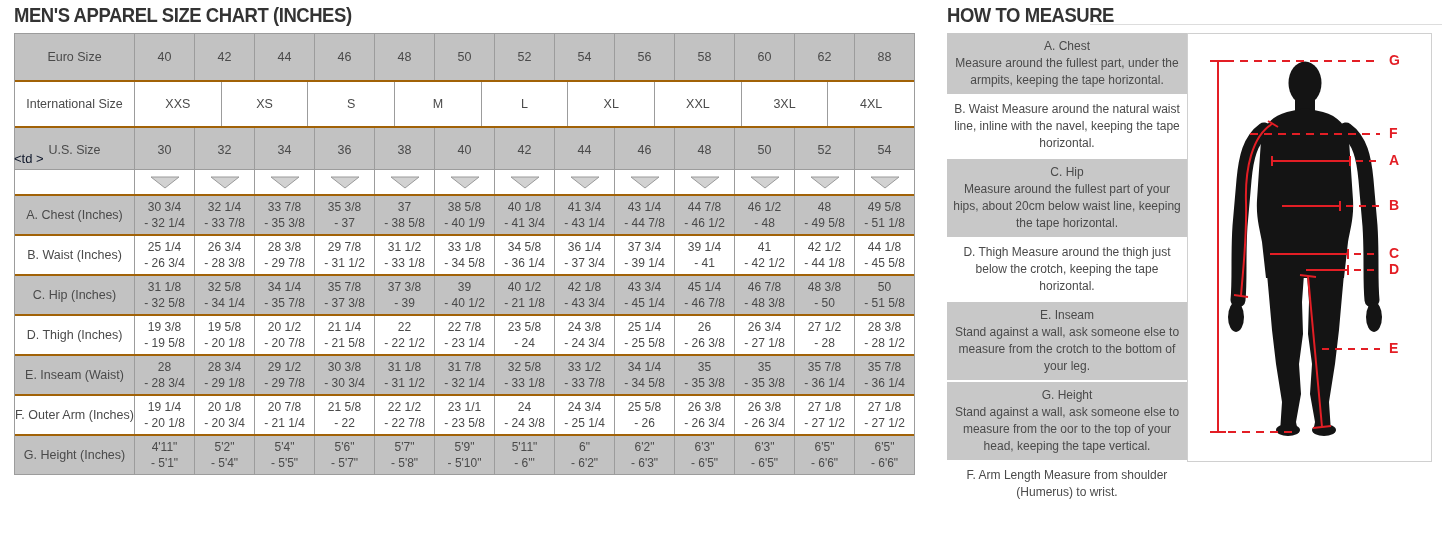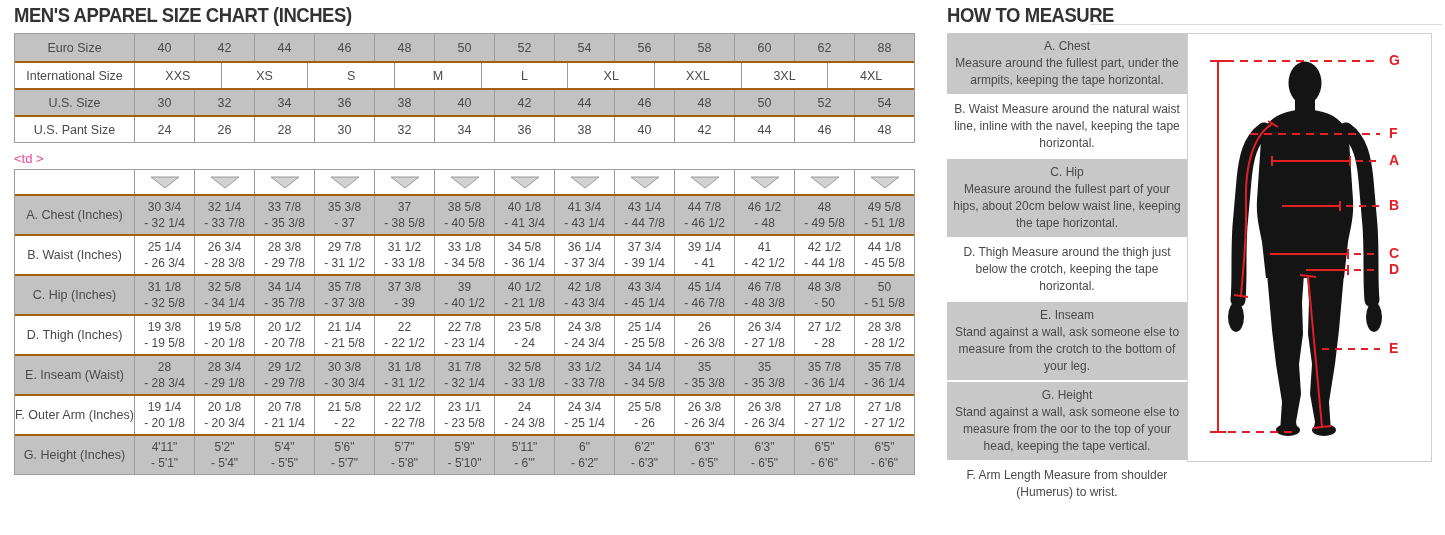--- a/index.html
+++ b/index.html
@@ -23,26 +23,26 @@
   #meas-table{left:14px;top:169px;width:901px;}
   .t-row{display:flex;align-items:stretch;box-sizing:border-box;}
   .t-row + .t-row{border-top:2px solid #a16207;}
   .t-row.grey{background:#c2c2c2;}
   .t-cell{
     flex:1 1 0;display:flex;flex-direction:column;align-items:center;justify-content:center;
     border-left:1px solid #9c9c9c;font-size:12.5px;color:#4a4a4a;text-align:center;
     box-sizing:border-box;overflow:hidden;
   }
   .t-label{flex:0 0 119px;border-left:none;}
-  #size-table .t-row{height:27px;}
+  #size-table .t-row{height:46px;}
   #meas-table .arrow-row{height:24px;background:#ffffff;}
   #meas-table .data-row{height:40px;}
   .m-line{display:block;line-height:16px;font-size:12px;white-space:nowrap;}
 
-  #stray-td{position:absolute;left:14px;top:151px;font-size:13px;color:#ec4899;}
+  #stray-td{position:absolute;left:14px;top:151px;font-size:13px;color:#0f172a;}
 
   
   #howto-list{position:absolute;left:947px;top:33px;width:240px;}
   .ht-sec{
     box-sizing:border-box;padding:5px 4px;text-align:center;font-size:12px;
     line-height:17px;color:#4a4a4a;background:#ffffff;border-bottom:2px solid #ffffff;
   }
   .ht-sec.grey{background:#c8c8c8;}
   .ht-head{display:block;}
 
@@ -211,21 +211,21 @@
       <div class="t-cell">
         <span class="m-line">35 3/8</span>
         <span class="m-line">- 37</span>
       </div>
       <div class="t-cell">
         <span class="m-line">37</span>
         <span class="m-line">- 38 5/8</span>
       </div>
       <div class="t-cell">
         <span class="m-line">38 5/8</span>
-        <span class="m-line">- 40 5/8</span>
+        <span class="m-line">- 40 1/9</span>
       </div>
       <div class="t-cell">
         <span class="m-line">40 1/8</span>
         <span class="m-line">- 41 3/4</span>
       </div>
       <div class="t-cell">
         <span class="m-line">41 3/4</span>
         <span class="m-line">- 43 1/4</span>
       </div>
       <div class="t-cell">

